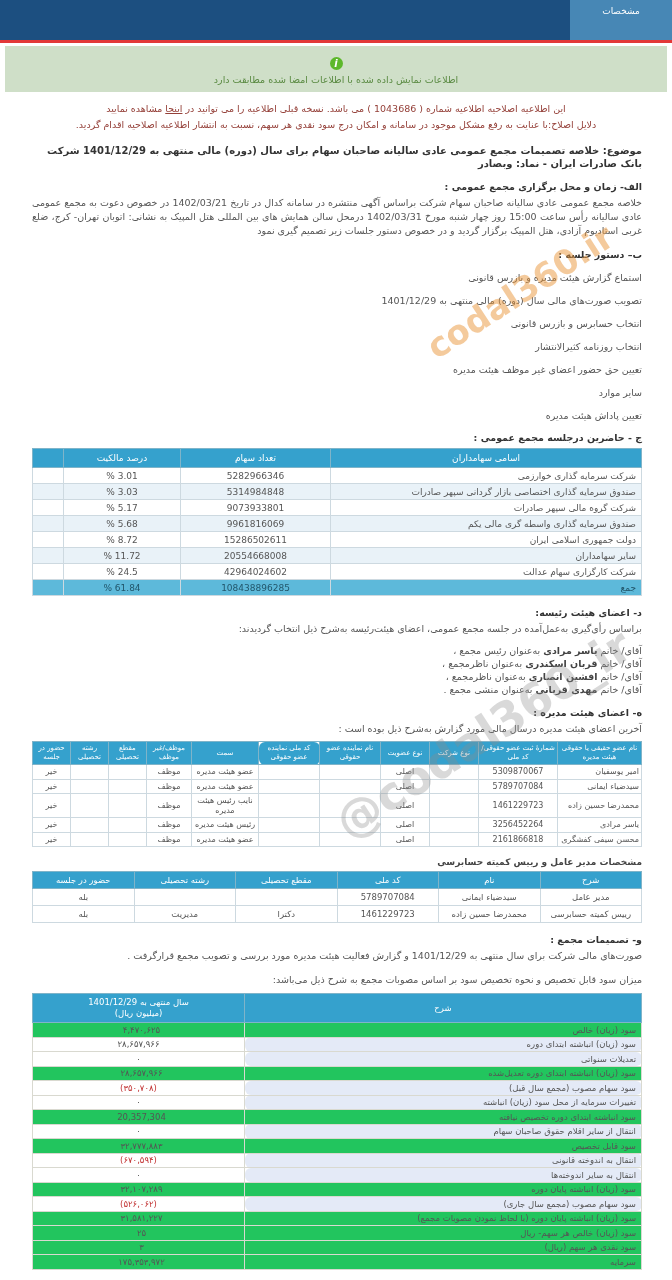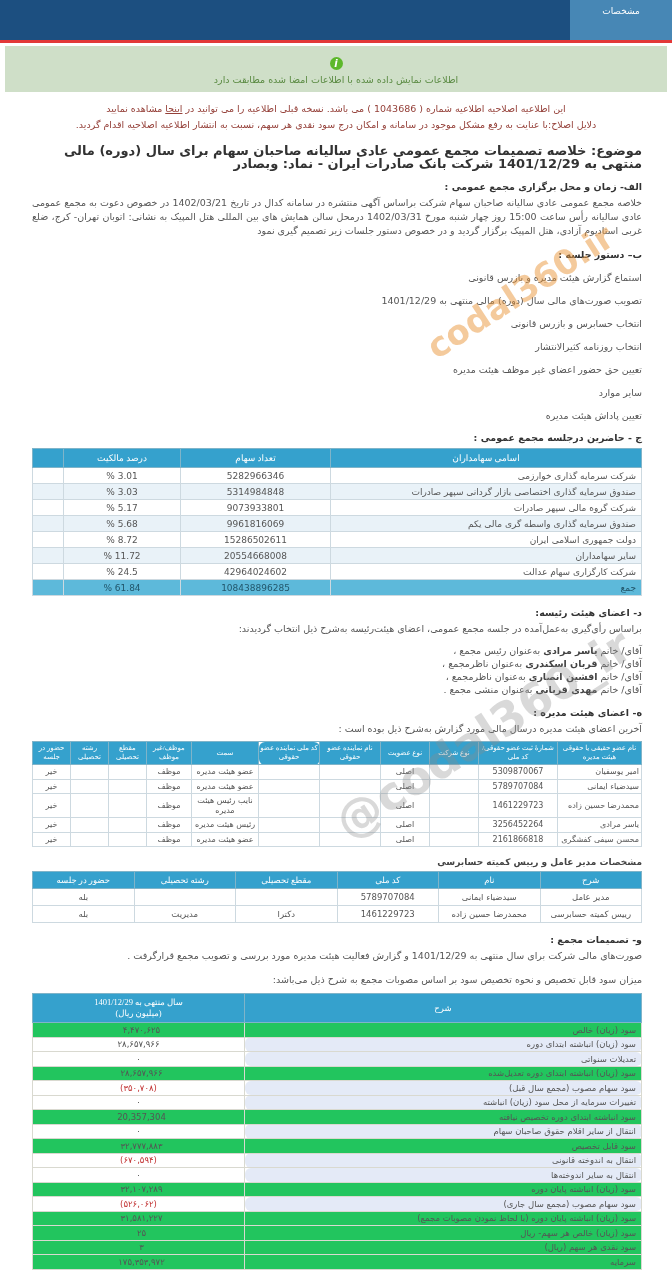--- a/index.html
+++ b/index.html
@@ -17,27 +17,27 @@
 
   .infobox{margin:3px 5px 0;background:#cfdfc8;text-align:center;padding:6px 0 7px;}
   .info-icon{display:inline-block;width:13px;height:13px;border-radius:50%;background:#5cb82a;
              color:#fff;font-size:10px;line-height:13px;font-weight:bold;font-style:italic;}
   .info-text{margin-top:3px;color:#5a8a42;font-size:9.5px;}
 
   .amendment{margin-top:9px;text-align:center;color:#954039;font-size:9.5px;line-height:16px;}
   .amendment a{color:#954039;text-decoration:underline;}
 
   .content{padding:0 30px 0 32px;}
-  .subject{margin-top:11px;font-size:13px;font-weight:bold;color:#333;line-height:13px;}
+  .subject{margin-top:11px;font-size:10px;font-weight:bold;color:#333;line-height:13px;}
   .sec{margin:11px 0 0;font-size:9.5px;font-weight:bold;color:#333;}
   .para{margin-top:4px;font-size:9.5px;color:#555;line-height:14px;text-align:justify;}
   .agenda-item{font-size:9.5px;color:#555;margin-top:12px;}
 
   table{width:100%;border-collapse:collapse;}
-  th{background:#35a1cd;color:#fff;font-weight:normal;border:1px solid #7fb4c9;font-family:Liberation Serif, serif;}
+  th{background:#35a1cd;color:#fff;font-weight:normal;border:1px solid #7fb4c9;}
   td{border:1px solid #cdd9e0;color:#555;}
 
   
   .sh{margin-top:5px;font-size:9px;table-layout:fixed;}
   .sh th{padding:4px 2px;font-size:9px;}
   .sh td{padding:2.5px 5px;}
   .sh .shc1{width:145px;} .sh .shc2{width:112px;} .sh .shc3{width:26px;}
   .sh .c-num,.sh .c-pct{text-align:center;}
   .sh .sh-row:nth-child(even) td{background:#e9f2f8;}
   .sh .sh-total td{background:#5db9da;color:#22566b;}

